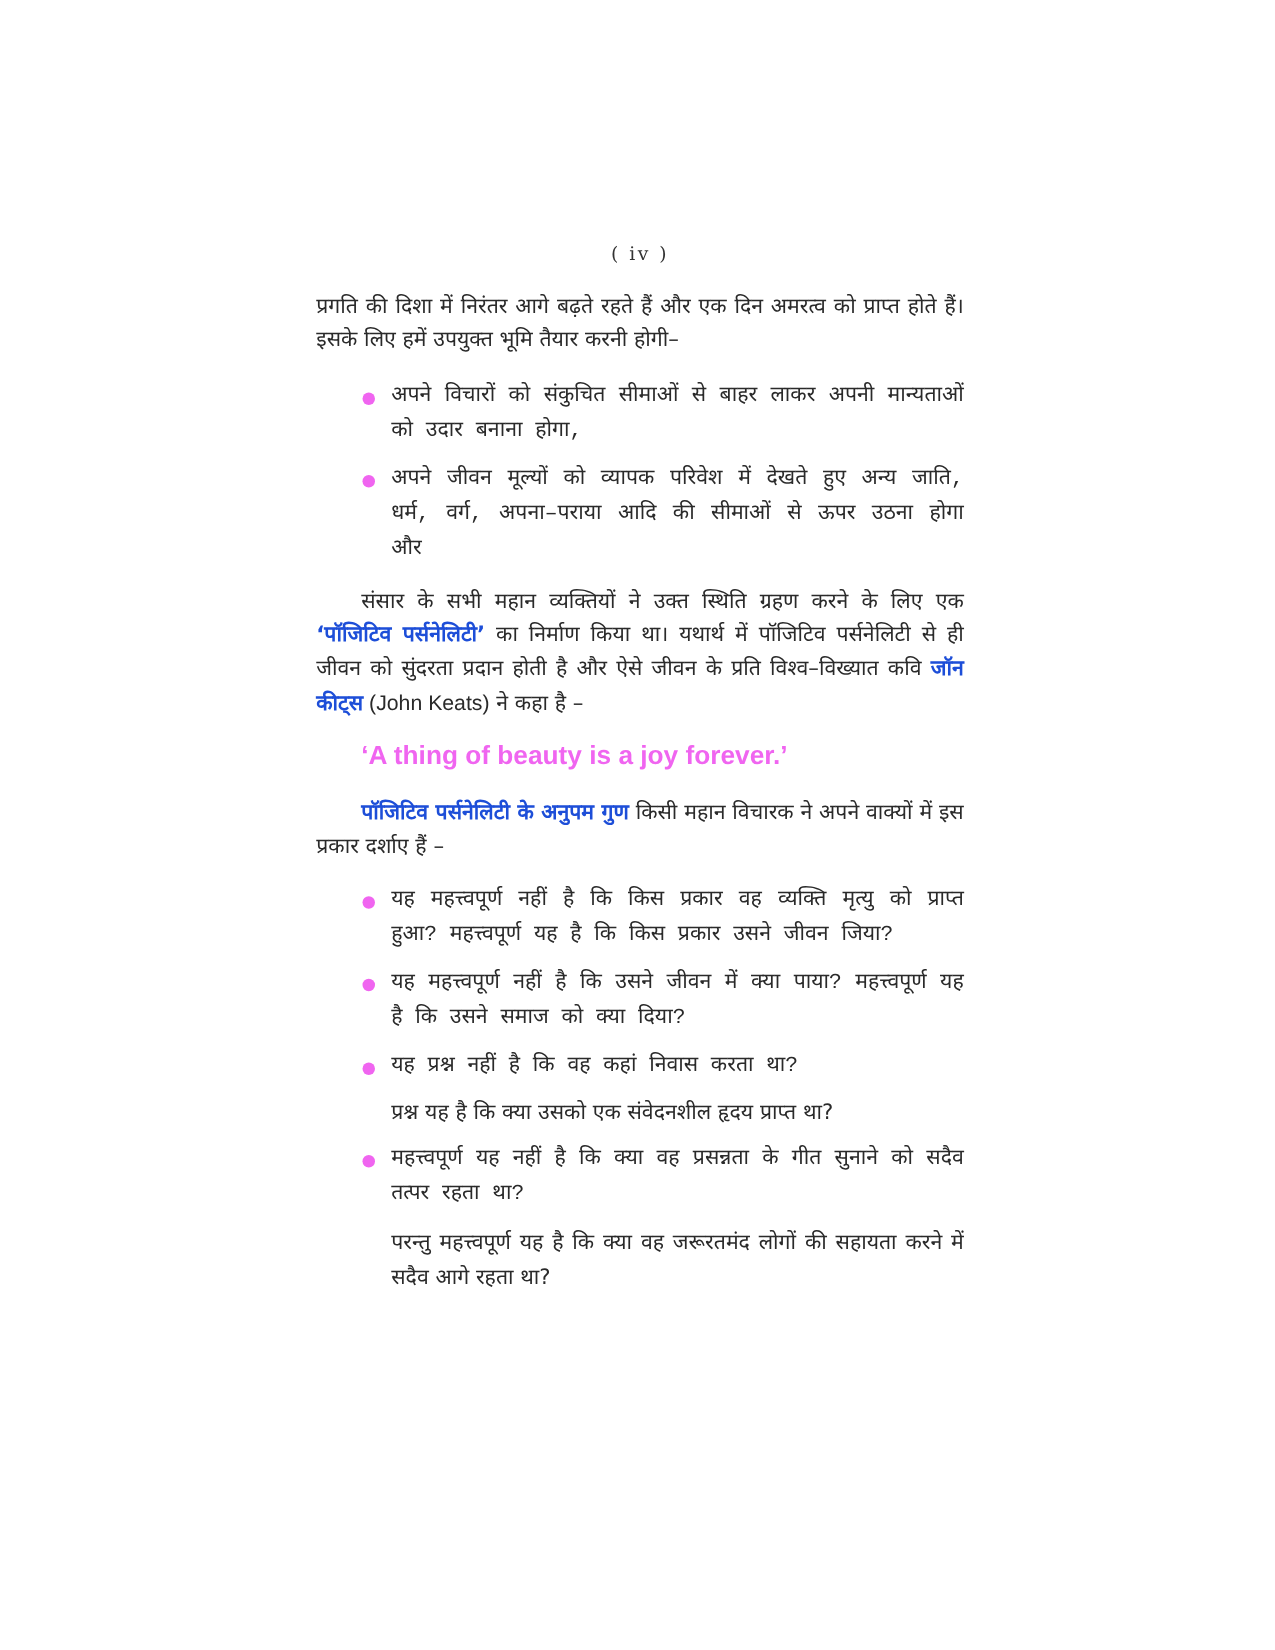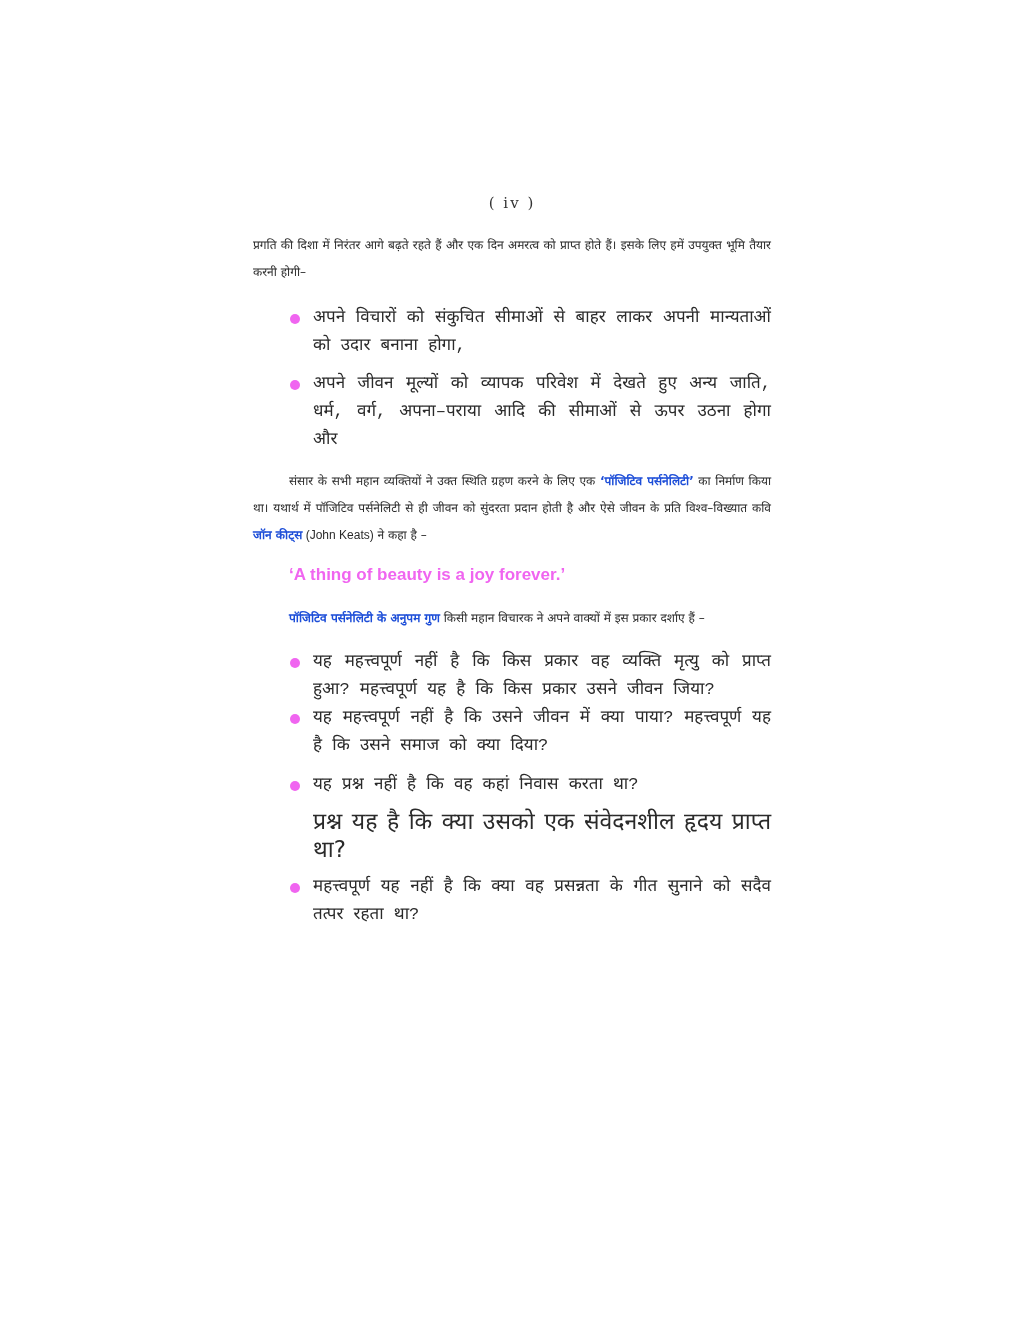--- a/index.html
+++ b/index.html
@@ -1,29 +1,29 @@
 <!DOCTYPE html>
 <html><head>
 <meta charset="utf-8">
 <style>
   html, body { margin:0; padding:0; background:#ffffff; }
   body { width:1020px; height:1320px; position:relative; overflow:hidden;
          font-family:"DejaVu Sans", sans-serif; color:#2a2a2a; }
   .page { position:absolute; left:253px; top:194px; width:518px; }
   .folio { text-align:center; font-family:"DejaVu Serif", serif; font-size:15px; color:#333; height:26px; letter-spacing:2px; }
   p, li { margin:0; }
-  .para { font-size:12px; line-height:27px; text-align:justify; }
+  .para { font-size:17px; line-height:27px; text-align:justify; }
   .indent { text-indent:36px; }
   ul { list-style:none; margin:0; padding:0; }
   .bl { position:relative; padding-left:60px; font-size:17px; line-height:28px; text-align:justify;font-family:Liberation Mono, monospace; }
   .bullet { position:absolute; left:37px; top:10px; width:10px; height:10px; border-radius:50%; background:#f065f0; }
-  .sub { padding-left:60px; font-size:23px; line-height:28px; text-align:justify; }
+  .sub { padding-left:60px; font-size:17px; line-height:28px; text-align:justify; }
   .b { font-weight:bold; color:#1d4ed8; }
   .en { font-family:"Liberation Sans", sans-serif; }
-  .quote { font-family:"Liberation Sans", sans-serif; font-weight:bold; color:#f065f0; font-size:17px; padding-left:36px; }
+  .quote { font-family:"Liberation Sans", sans-serif; font-weight:bold; color:#f065f0; font-size:21px; padding-left:36px; }
 </style>
 </head>
 <body>
 
 <div class="page">
   <div class="folio">( iv )</div>
 
   <p class="para" style="margin-top:12px">प्रगति की दिशा में निरंतर आगे बढ़ते रहते हैं और एक दिन अमरत्व को प्राप्त होते हैं। इसके लिए हमें उपयुक्त भूमि तैयार करनी होगी–</p>
 
   <ul style="margin-top:18px">
@@ -36,18 +36,19 @@
   </p>
 
   <p class="quote" style="margin-top:16px">‘A thing of beauty is a joy forever.’</p>
 
   <p class="para indent" style="margin-top:20px">
     <span class="b">पॉजिटिव पर्सनेलिटी के अनुपम गुण</span><span> किसी महान विचारक ने अपने वाक्यों में इस प्रकार दर्शाए हैं –</span>
   </p>
 
   <ul style="margin-top:16px">
     <li class="bl"><span class="bullet"></span><span>यह महत्त्वपूर्ण नहीं है कि किस प्रकार वह व्यक्ति मृत्यु को प्राप्त हुआ? महत्त्वपूर्ण यह है कि किस प्रकार उसने जीवन जिया?</span></li>
-    <li class="bl" style=""><span class="bullet"></span><span>यह महत्त्वपूर्ण नहीं है कि उसने जीवन में क्या पाया? महत्त्वपूर्ण यह है कि उसने समाज को क्या दिया?</span></li>
+    <li class="bl" style="margin-top:10px"><span class="bullet"></span><span>यह महत्त्वपूर्ण नहीं है कि उसने जीवन में क्या पाया? महत्त्वपूर्ण यह है कि उसने समाज को क्या दिया?</span></li>
     <li class="bl" style="margin-top:11px"><span class="bullet"></span><span>यह प्रश्न नहीं है कि वह कहां निवास करता था?</span></li>
     <li class="sub" style="margin-top:8px">प्रश्न यह है कि क्या उसको एक संवेदनशील हृदय प्राप्त था?</li>
     <li class="bl" style="margin-top:10px"><span class="bullet"></span><span>महत्त्वपूर्ण यह नहीं है कि क्या वह प्रसन्नता के गीत सुनाने को सदैव तत्पर रहता था?</span></li>
+    <li class="sub" style="margin-top:10px">परन्तु महत्त्वपूर्ण यह है कि क्या वह जरूरतमंद लोगों की सहायता करने में सदैव आगे रहता था?</li>
   </ul>
 </div>
 
 </body></html>

